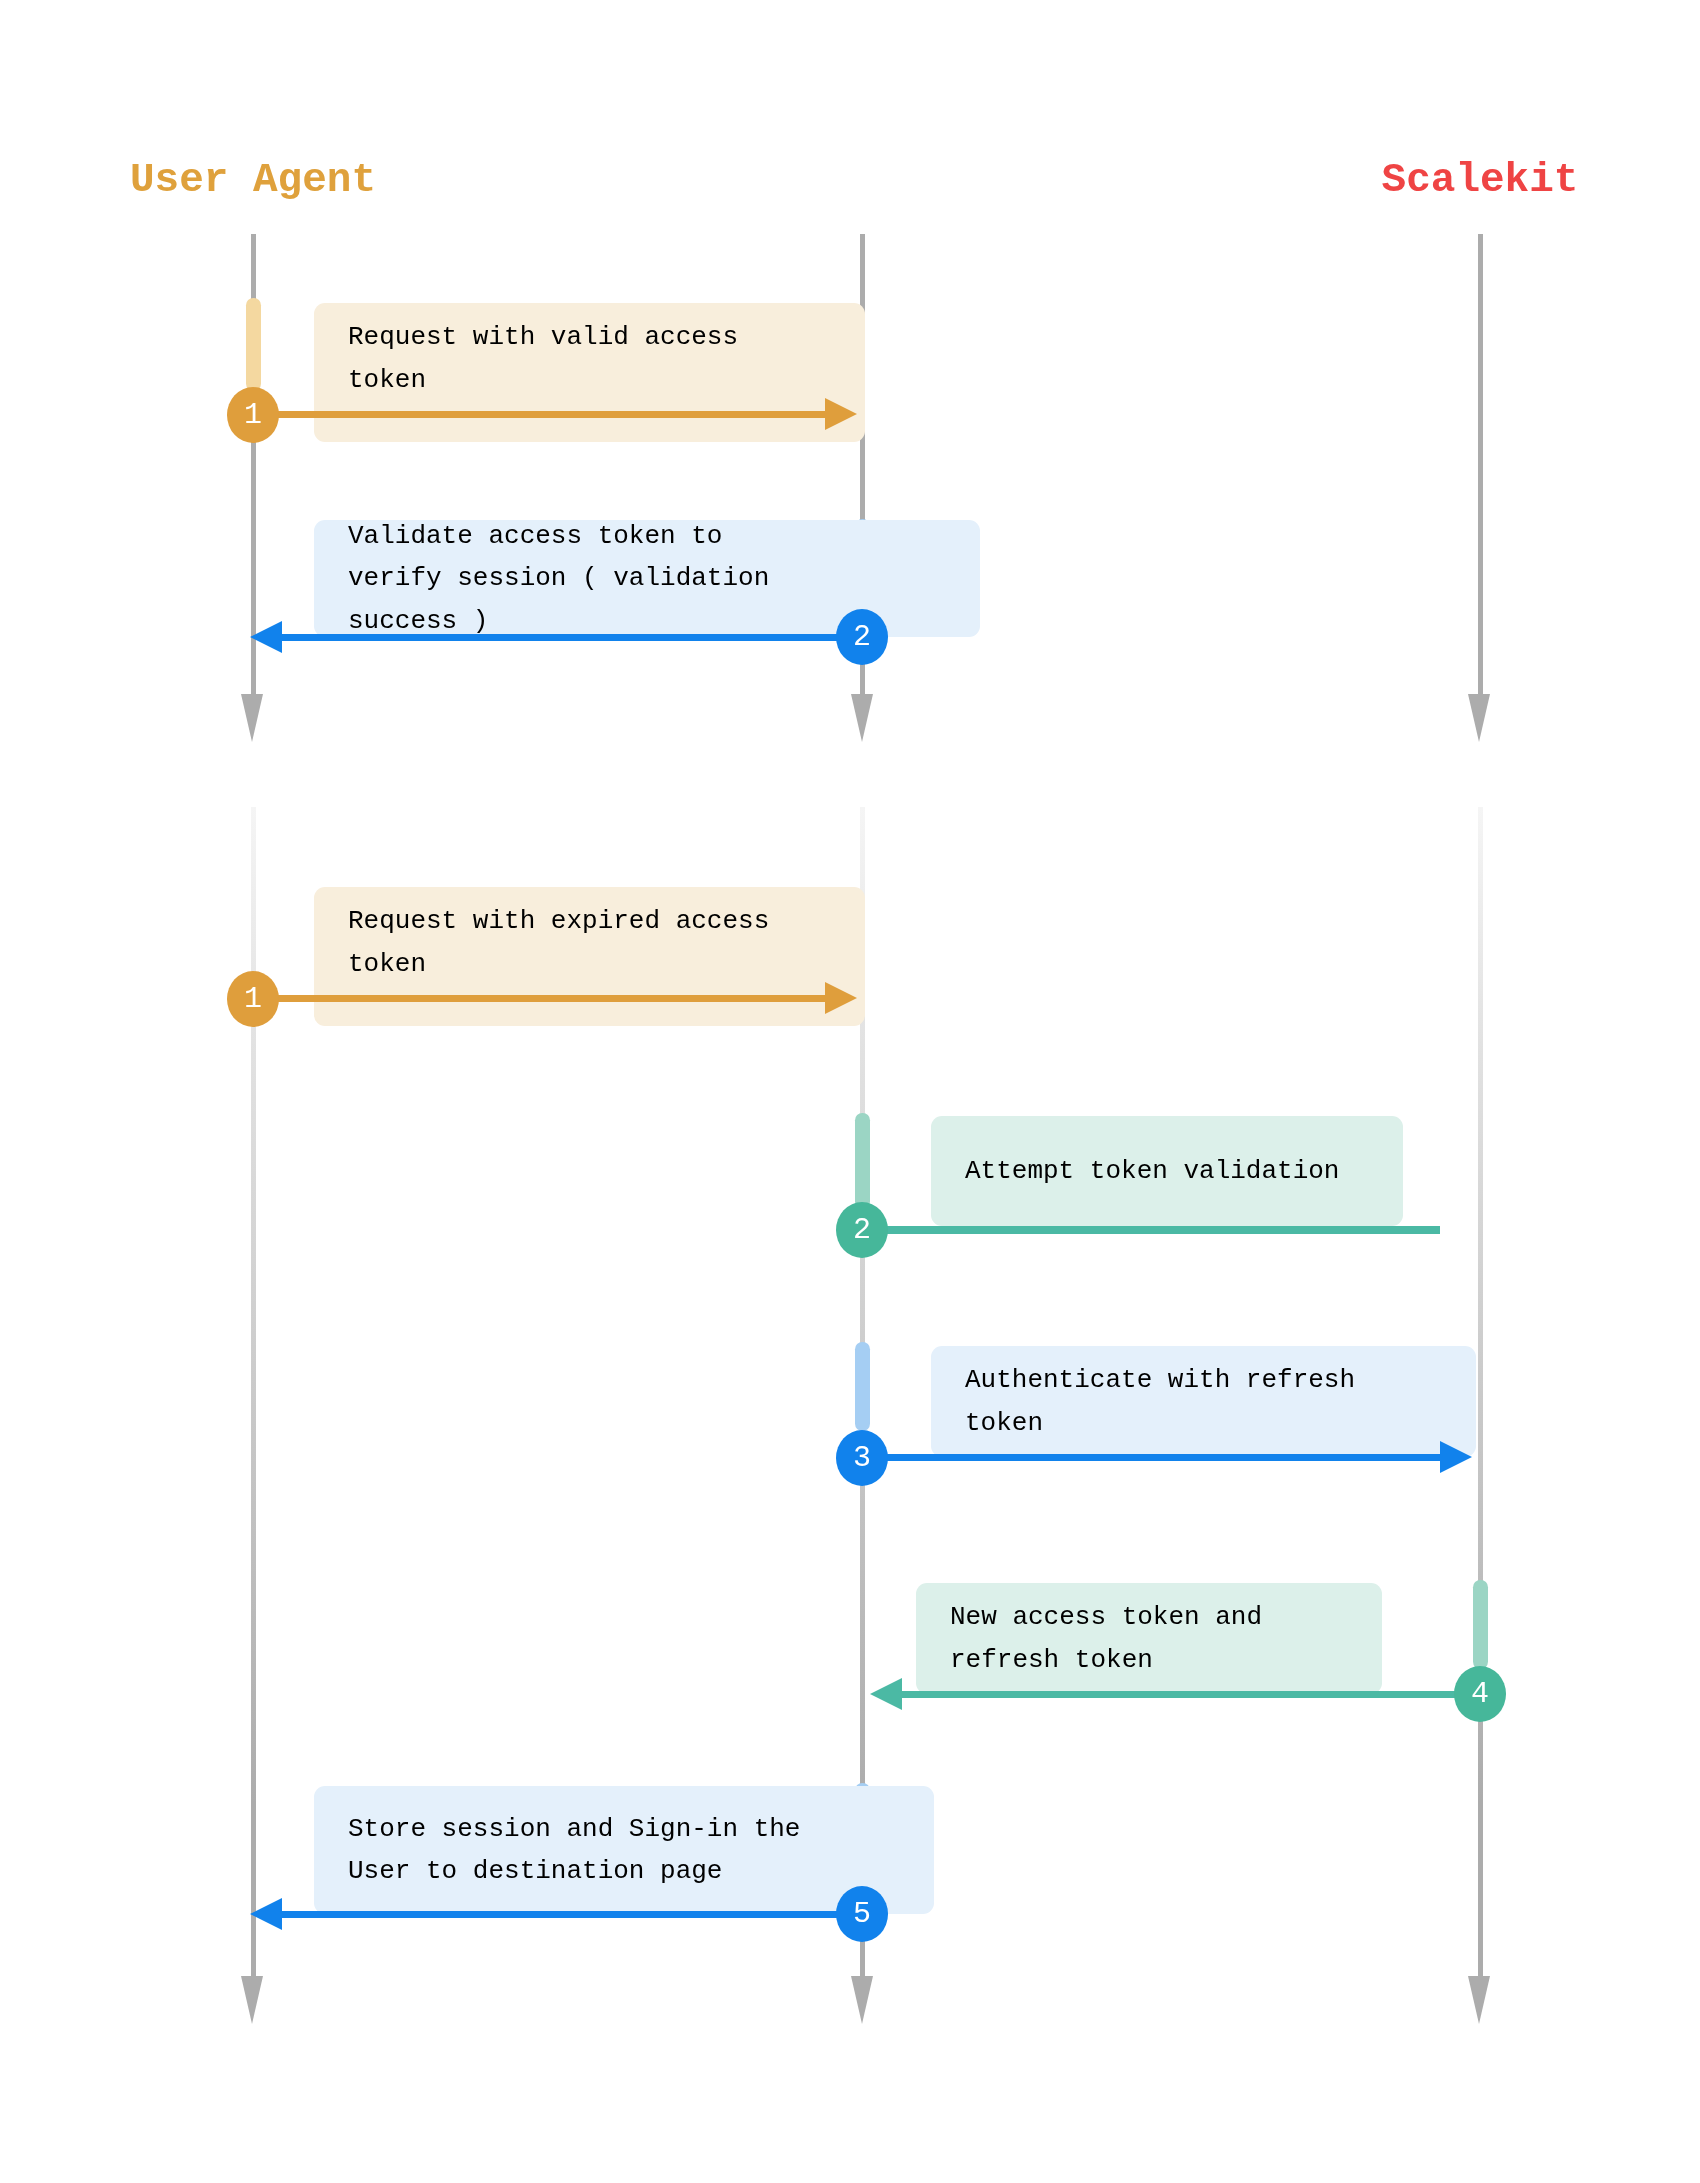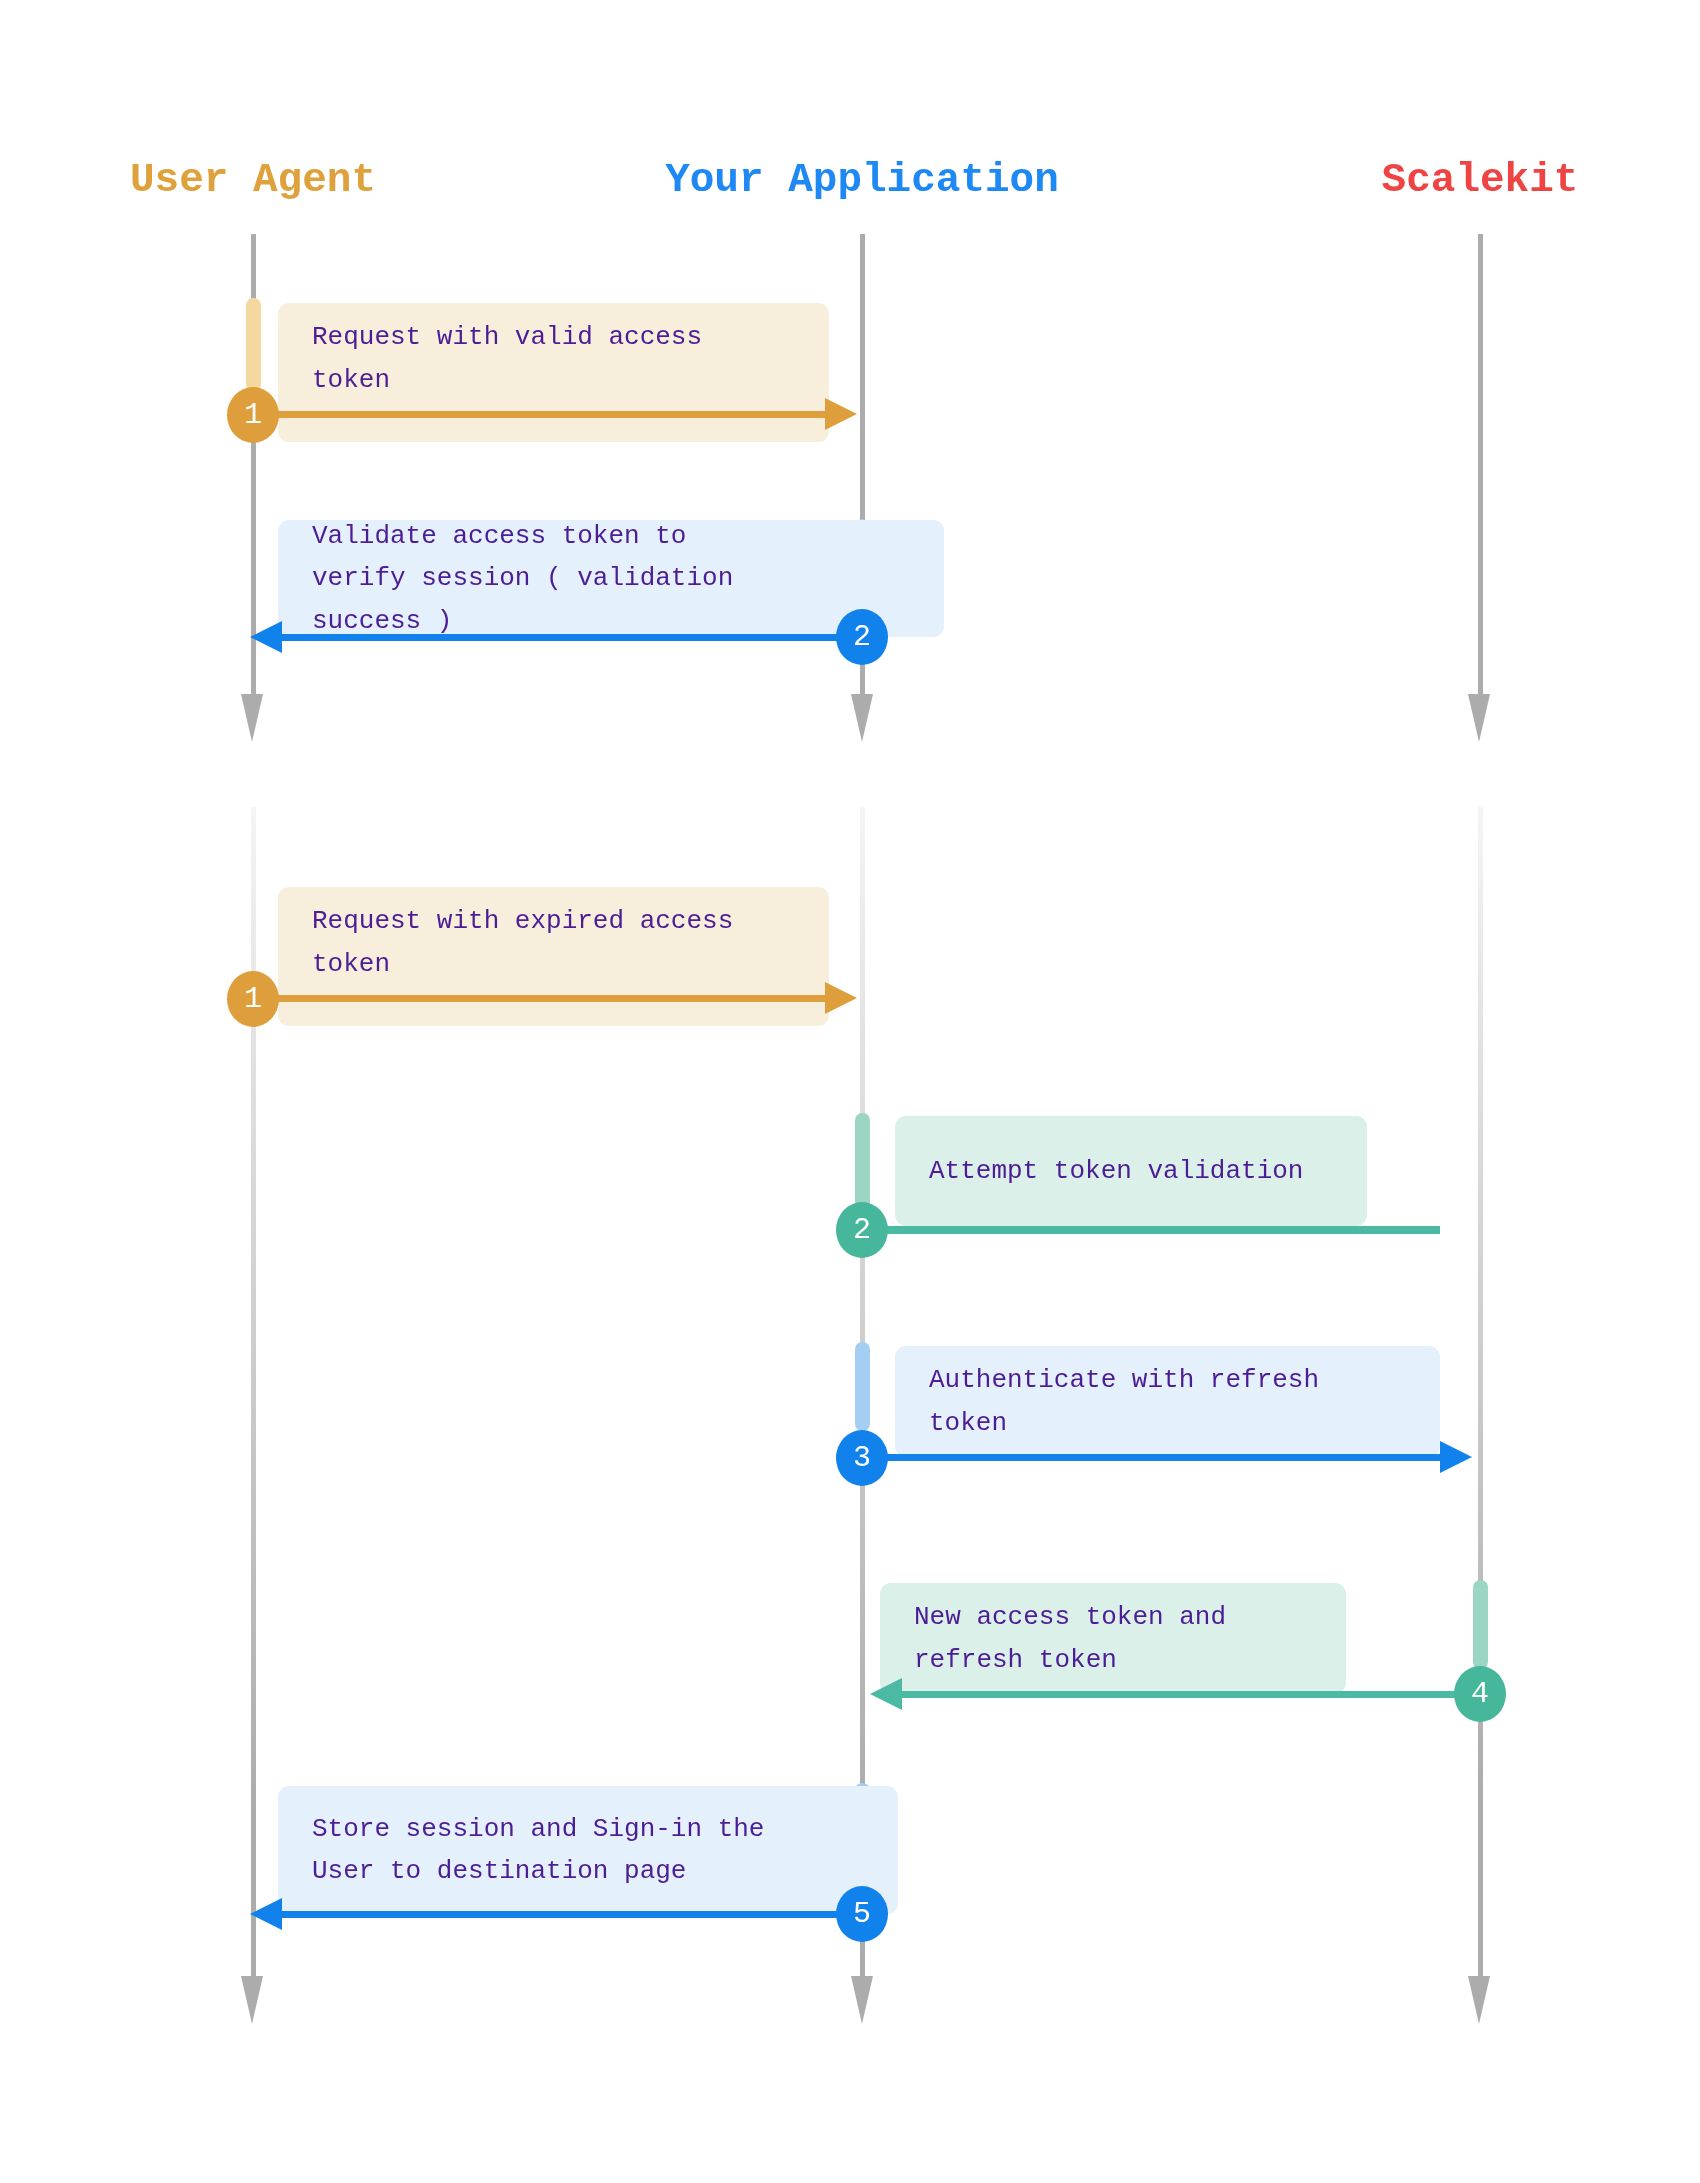--- a/index.html
+++ b/index.html
@@ -14,21 +14,21 @@
   .lifeline{position:absolute;width:4.5px;background:#ACACAC;}
   .lifeline.faded{background:linear-gradient(to bottom,#F5F5F5 0%,#E2E2E2 20%,#C6C6C6 55%,#ACACAC 85%);}
   .ll-head{
     position:absolute;width:0;height:0;
     border-left:11.7px solid transparent;border-right:11.7px solid transparent;
     border-top:48px solid #ACACAC;
   }
   .mbox{
     position:absolute;border-radius:11px;display:flex;align-items:center;
     box-sizing:border-box;padding:0 34px;
-    font-size:26px;line-height:1.62;color:#4c1d95;
+    font-size:26px;line-height:1.62;color:#000000;margin-left:36px;
   }
   .box-orange{background:#F8EEDC;}
   .box-blue{background:#E4F0FB;}
   .box-teal{background:#DCF0EA;}
   .act{position:absolute;width:14.5px;border-radius:7.2px;}
   .act-orange{background:#F4D8A0;}
   .act-blue{background:#A5CEF3;}
   .act-teal{background:#9BD5C4;}
   .aline{position:absolute;height:6.7px;background:currentColor;}
   .aline.c-orange{color:#DF9E3C;}
@@ -53,21 +53,20 @@
   .badge-blue{background:#1182EC;}
   .badge-teal{background:#46B79A;}
   .wrapline{display:inline-block;}
 </style>
 </head>
 <body>
 
 <div id="canvas">
 
   <div class="actor-label" style="left:253px;top:157px;color:#DFA13C;">User Agent</div>
-  <div class="actor-label" style="left:862px;top:157px;color:#1E88F5;">Your Application</div>
   <div class="actor-label" style="left:1480px;top:157px;color:#ef4444;">Scalekit</div>
 
   <div class="lifeline" style="left:251px;top:234px;height:463px;"></div>
   <div class="lifeline" style="left:860px;top:234px;height:463px;"></div>
   <div class="lifeline" style="left:1478px;top:234px;height:463px;"></div>
   <div class="ll-head" style="left:241px;top:694px;"></div>
   <div class="ll-head" style="left:851px;top:694px;"></div>
   <div class="ll-head" style="left:1468px;top:694px;"></div>
 
   <div class="lifeline faded" style="left:251px;top:807px;height:1171px;"></div>

